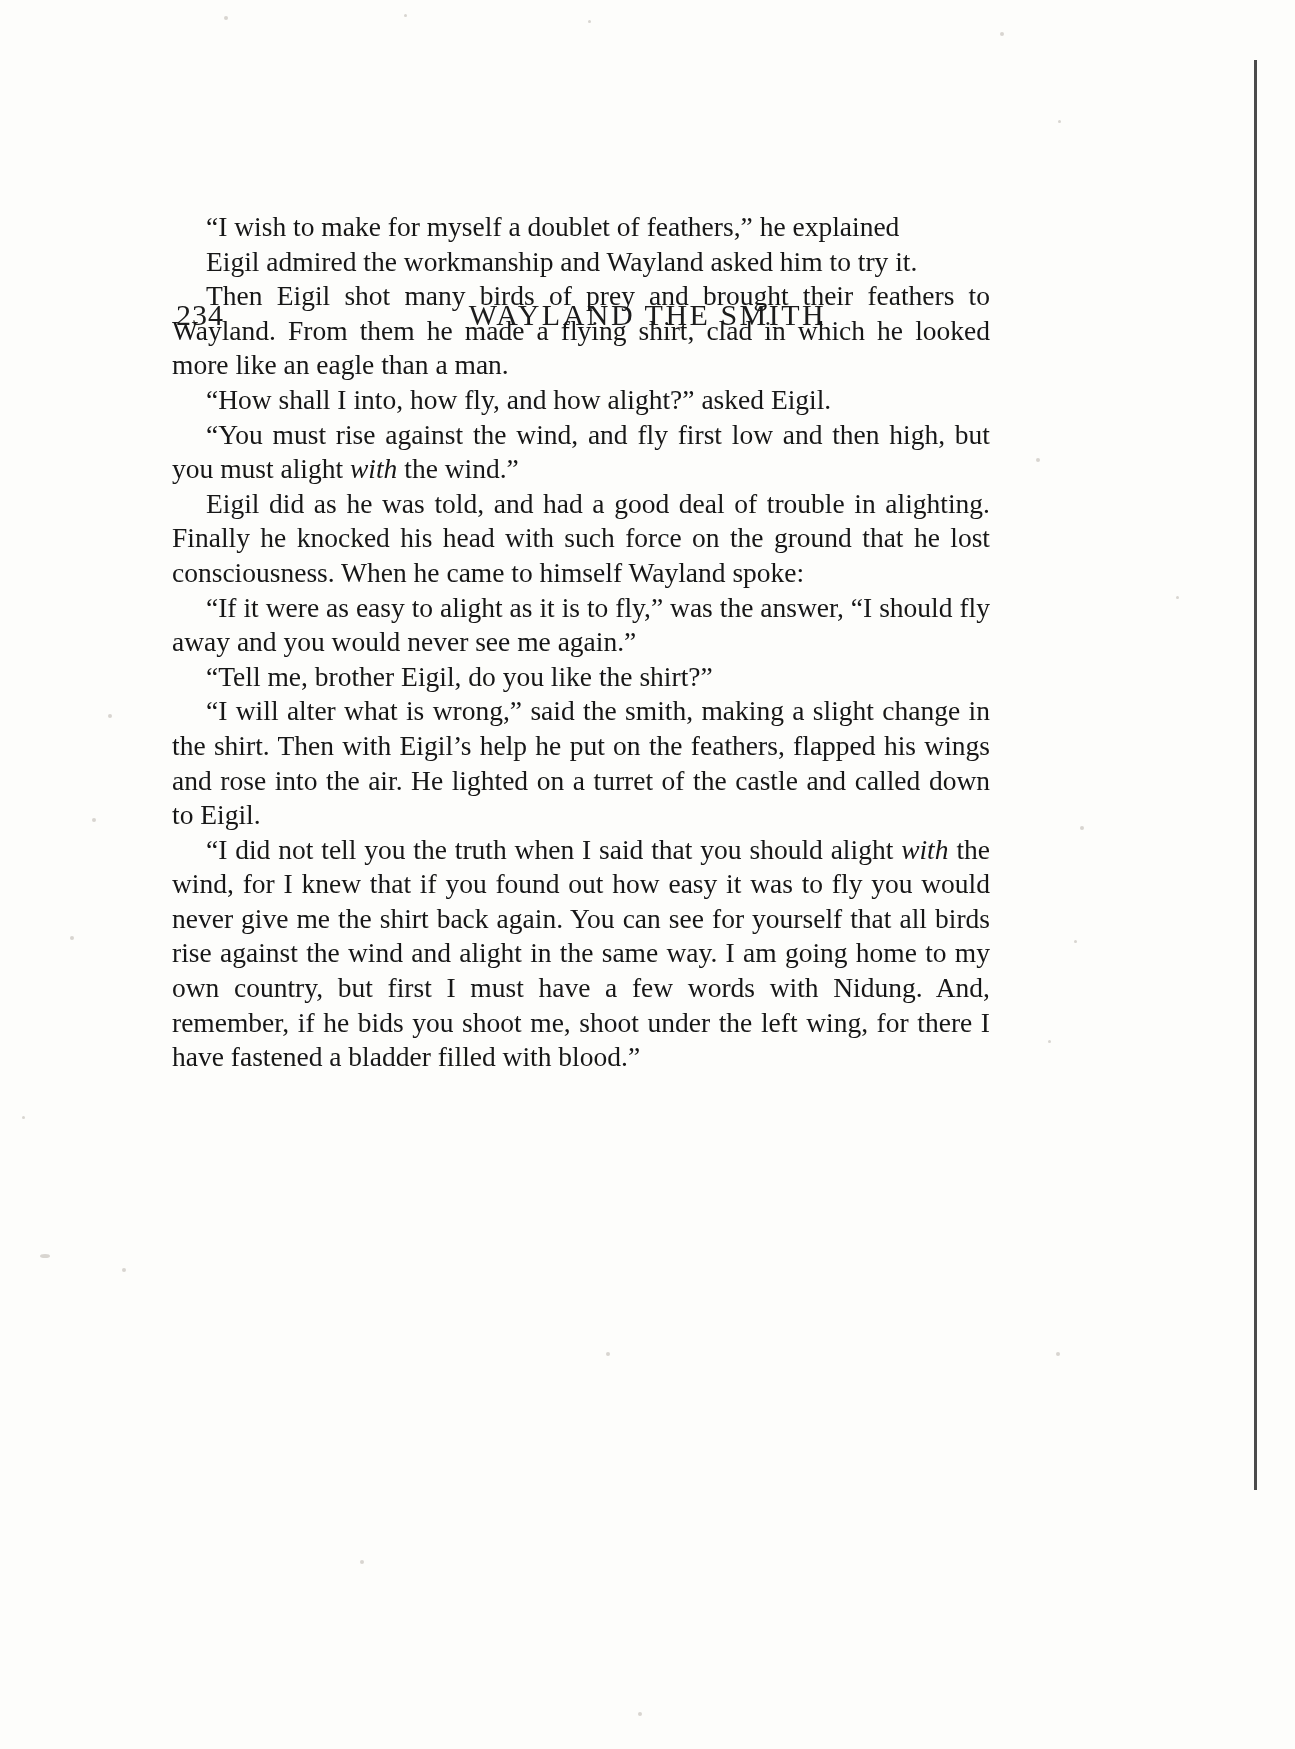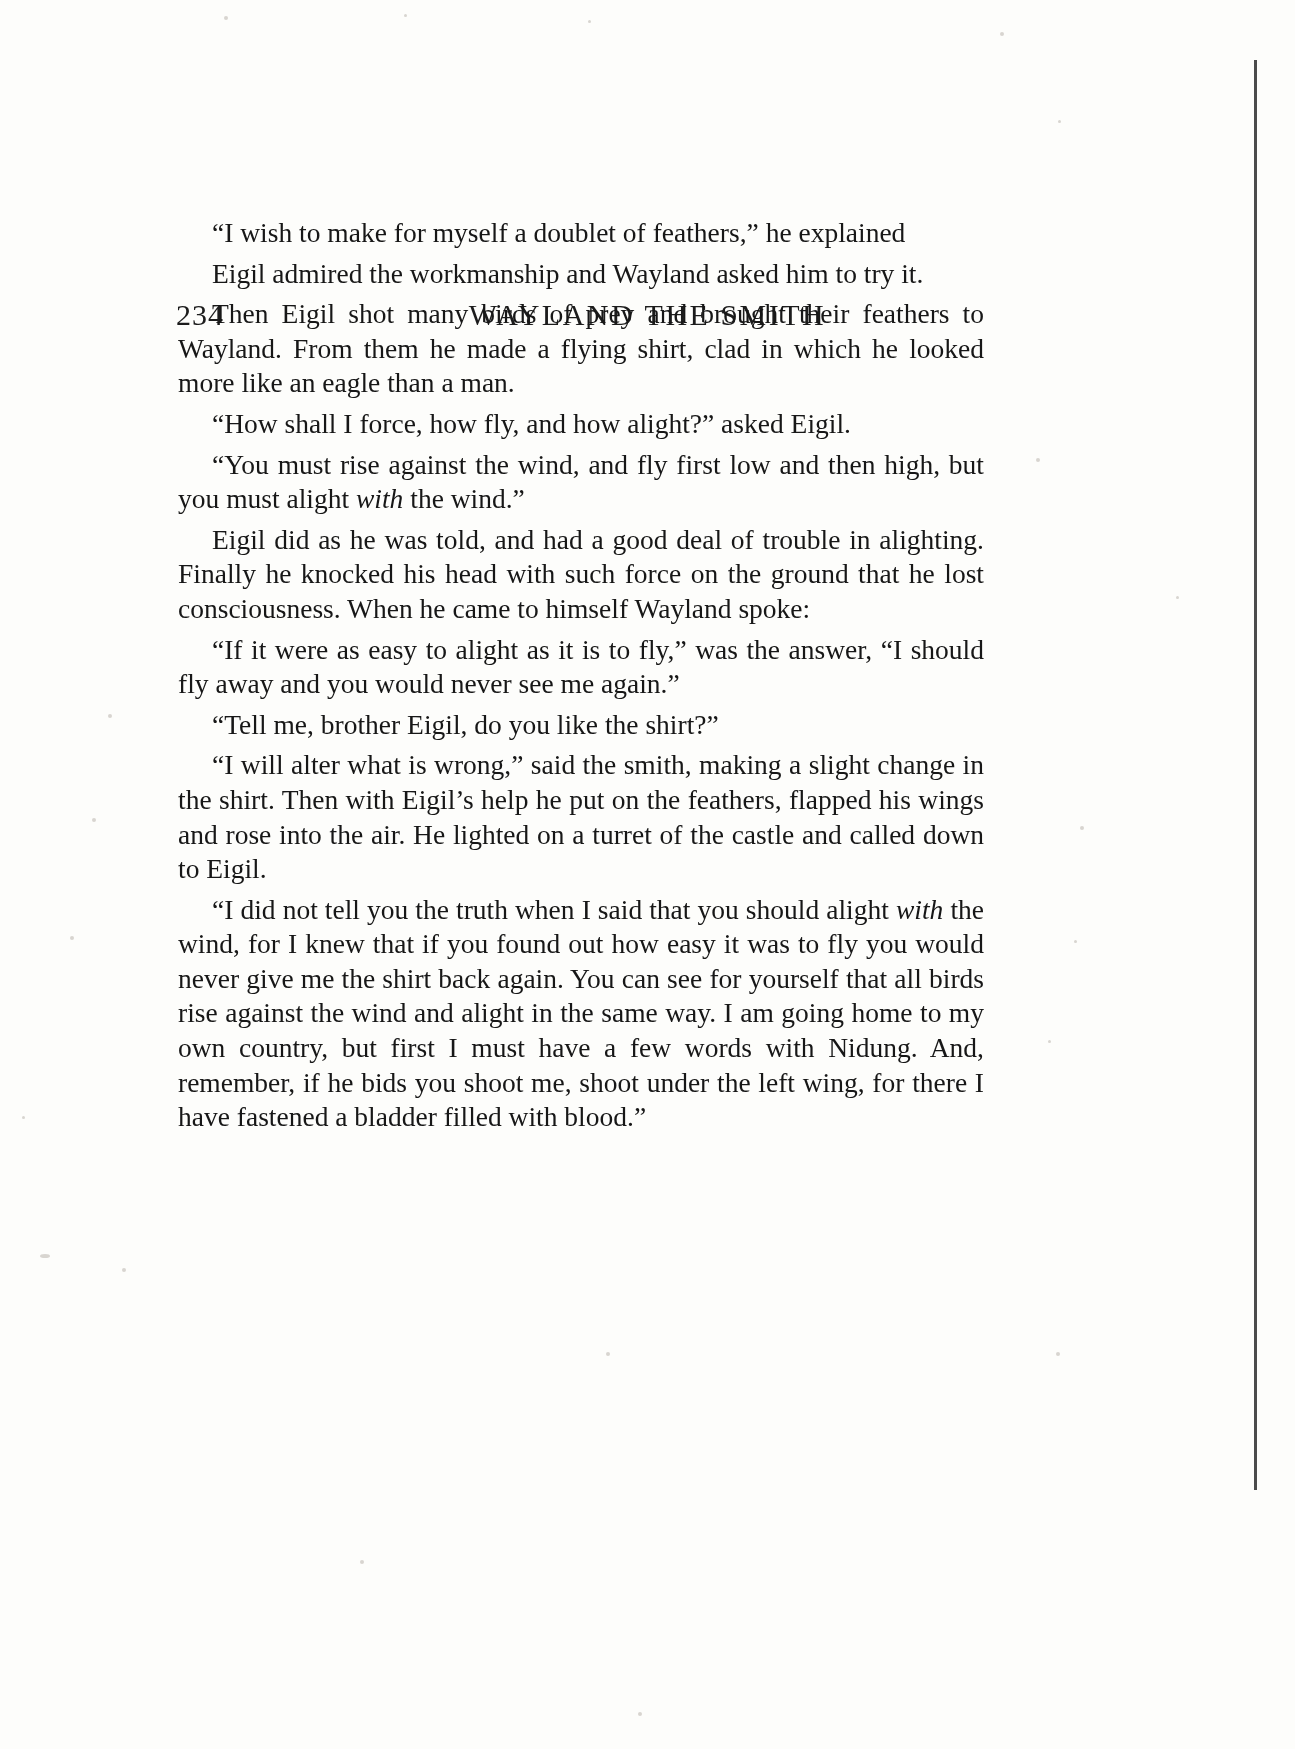--- a/index.html
+++ b/index.html
@@ -68,21 +68,21 @@
     left: 172px;
     top: 210px;
     width: 818px;
     font-size: 27.5px;
     line-height: 34.6px;
     text-align: justify;
     text-justify: inter-word;
     color: #171717;
   }
   .body-text p {
-    margin: 6px;
+    margin: 0;
     text-indent: 34px;
   }
   em {
     font-style: italic;
   }
 </style>
 </head>
 <body>
 
 <div class="page">
@@ -112,21 +112,21 @@
 
   <div class="header">
     <div class="folio">234</div>
     <div class="running-title">WAYLAND THE SMITH</div>
   </div>
 
   <div class="body-text" id="body-text">
       <p>“I wish to make for myself a doublet of feathers,” he explained</p>
       <p>Eigil admired the workmanship and Wayland asked him to try it.</p>
       <p>Then Eigil shot many birds of prey and brought their feathers to Wayland.  From them he made a flying shirt, clad in which he looked more like an eagle than a man.</p>
-      <p>“How shall I force, how fly, and how alight?” asked Eigil.</p>
+      <p>“How shall I into, how fly, and how alight?” asked Eigil.</p>
       <p>“You must rise against the wind, and fly first low and then high, but you must alight <em>with</em> the wind.”</p>
       <p>Eigil did as he was told, and had a good deal of trouble in alighting.  Finally he knocked his head with such force on the ground that he lost consciousness.  When he came to himself Wayland spoke:</p>
       <p>“If it were as easy to alight as it is to fly,” was the answer, “I should fly away and you would never see me again.”</p>
       <p>“Tell me, brother Eigil, do you like the shirt?”</p>
       <p>“I will alter what is wrong,” said the smith, making a slight change in the shirt.  Then with Eigil’s help he put on the feathers, flapped his wings and rose into the air.  He lighted on a turret of the castle and called down to Eigil.</p>
       <p>“I did not tell you the truth when I said that you should alight <em>with</em> the wind, for I knew that if you found out how easy it was to fly you would never give me the shirt back again.  You can see for yourself that all birds rise against the wind and alight in the same way.  I am going home to my own country, but first I must have a few words with Nidung.  And, remember, if he bids you shoot me, shoot under the left wing, for there I have fastened a bladder filled with blood.”</p>
     </div>
 
 </div>
 

